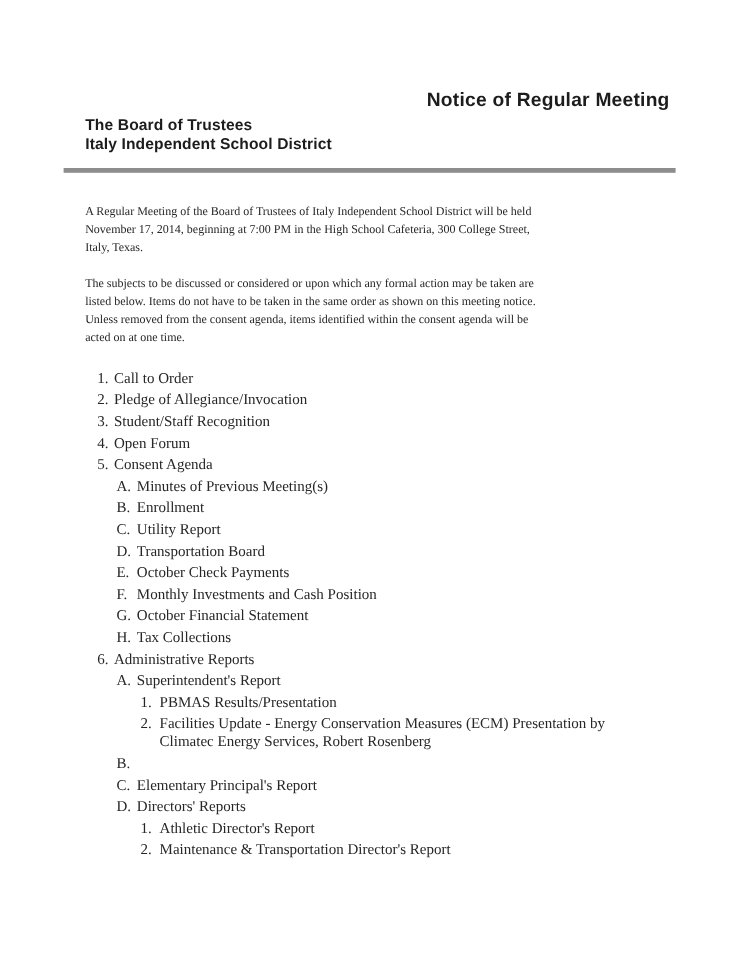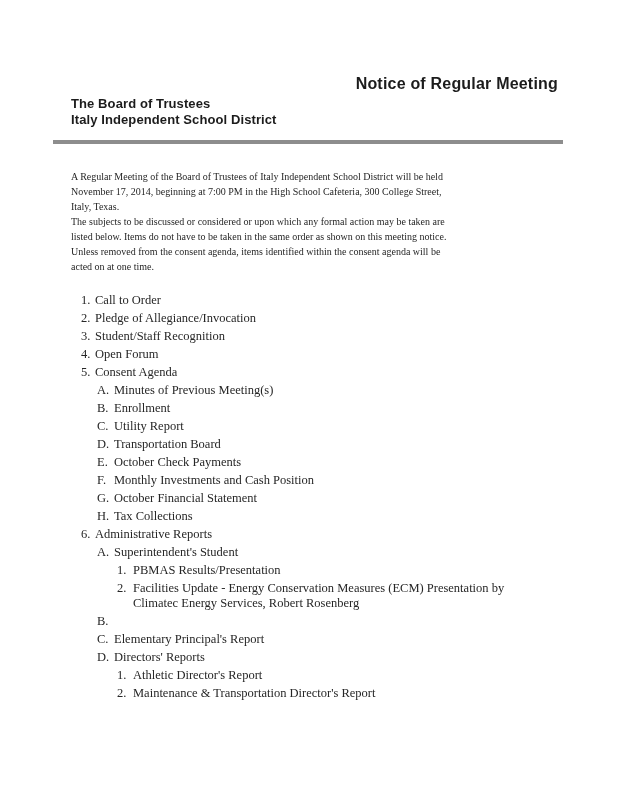--- a/index.html
+++ b/index.html
@@ -54,20 +54,21 @@
     font-size: 10px;
     line-height: 15px;
     color: #262626;
     white-space: pre-line;
     width: 500px;
   }
   .paragraph.first {
     margin-top: 25px;
   }
   .paragraph + .paragraph {
+    margin-top: 15px;
   }
   .agenda {
     margin-top: 19px;
     font-family: "Liberation Serif", serif;
     font-size: 12.5px;
     line-height: 15px;
     color: #262626;
   }
   .agenda-item {
     display: flex;
@@ -165,21 +166,21 @@
         <div class="agenda-item level-2">
           <span class="agenda-marker">H.</span>
           <span class="agenda-text">Tax Collections</span>
         </div>
         <div class="agenda-item level-1">
           <span class="agenda-marker">6.</span>
           <span class="agenda-text">Administrative Reports</span>
         </div>
         <div class="agenda-item level-2">
           <span class="agenda-marker">A.</span>
-          <span class="agenda-text">Superintendent's Student</span>
+          <span class="agenda-text">Superintendent's Report</span>
         </div>
         <div class="agenda-item level-3">
           <span class="agenda-marker">1.</span>
           <span class="agenda-text">PBMAS Results/Presentation</span>
         </div>
         <div class="agenda-item level-3">
           <span class="agenda-marker">2.</span>
           <span class="agenda-text">Facilities Update - Energy Conservation Measures (ECM) Presentation by
 Climatec Energy Services, Robert Rosenberg</span>
         </div>

